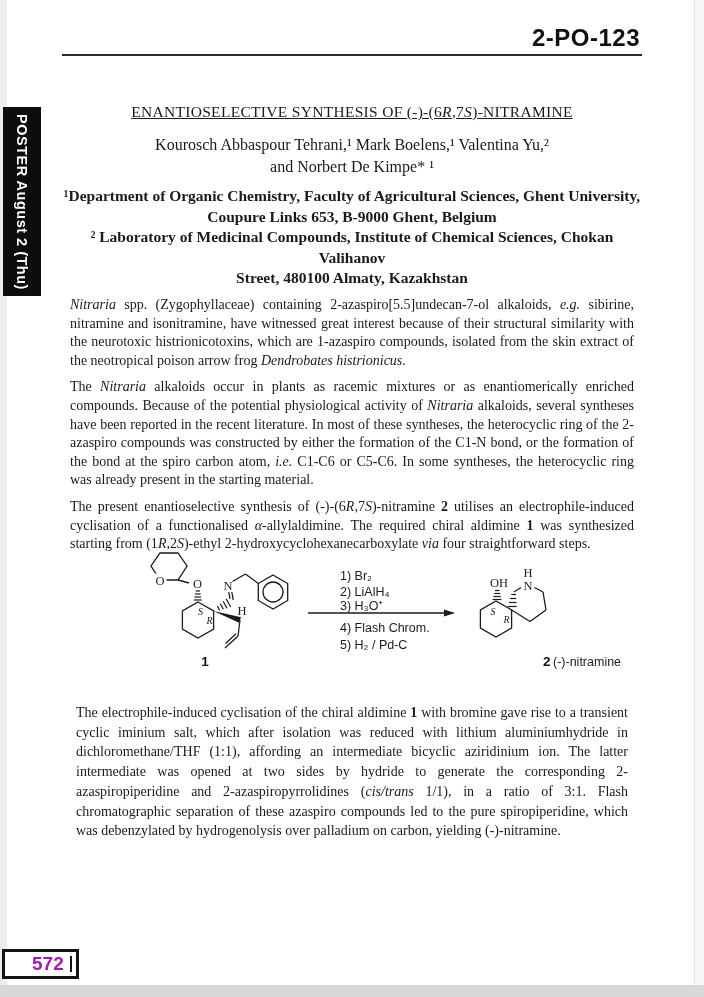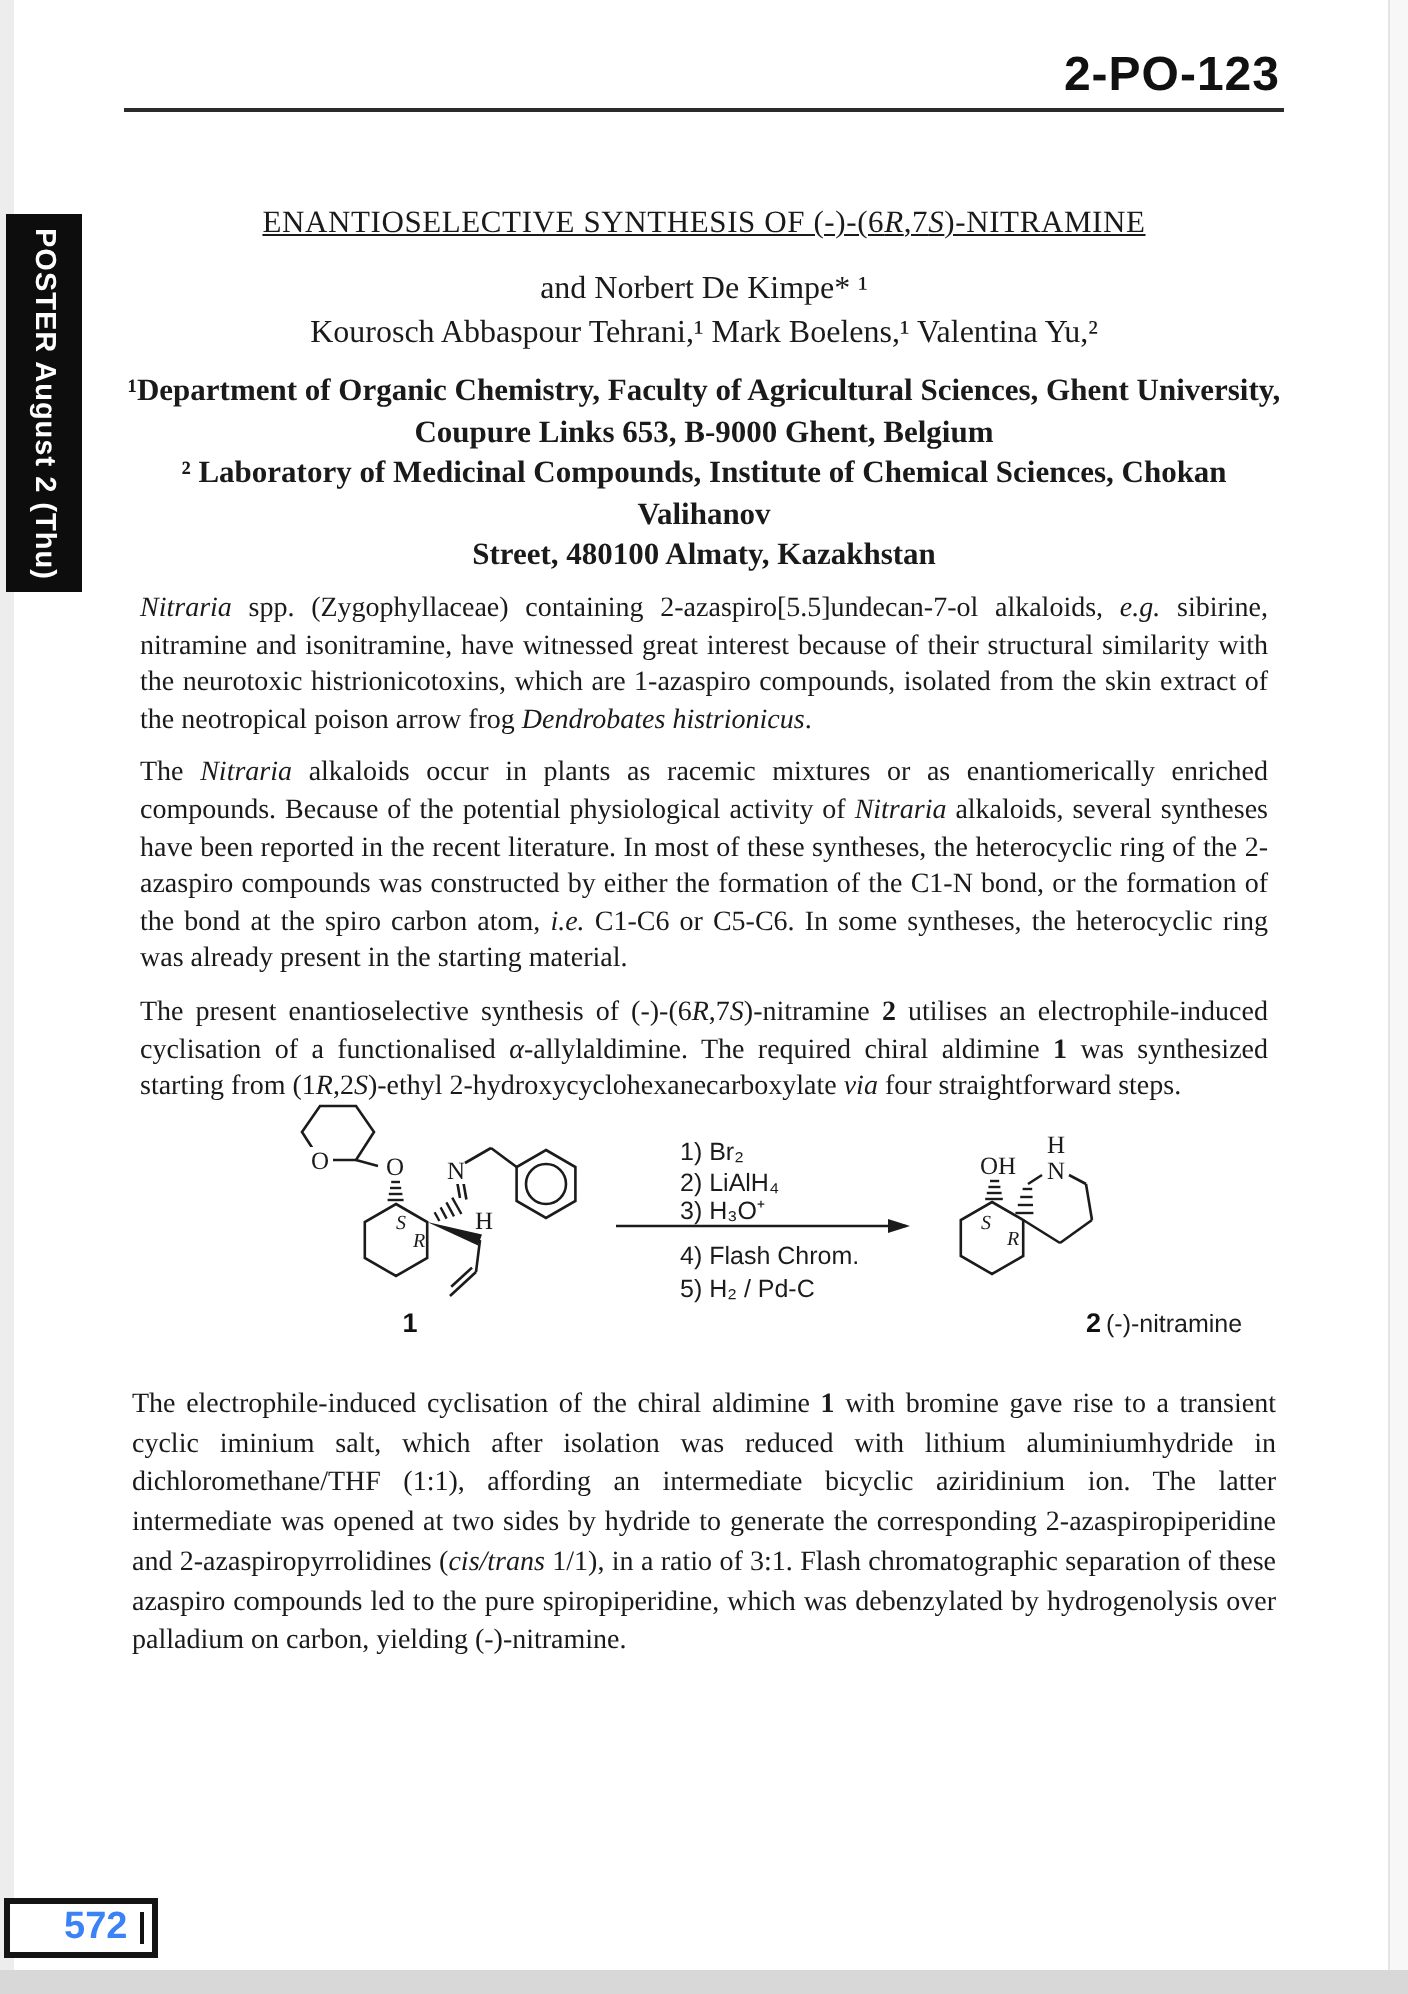--- a/index.html
+++ b/index.html
@@ -24,38 +24,38 @@
   .authors{position:absolute;left:62px;top:134px;width:580px;text-align:center;
         font-size:16px;line-height:22px;}
   .affiliations{position:absolute;left:62px;top:186px;width:580px;text-align:center;
         font-size:15.5px;line-height:20.5px;font-weight:bold;}
 
   .abstract{position:absolute;left:62px;top:288px;width:580px;font-size:14px;
         line-height:18.6px;text-align:justify;}
   .abstract p{margin:8px;}
   .abstract2{position:absolute;left:62px;top:689px;width:580px;font-size:14px;
         line-height:19.7px;text-align:justify;}
-  .abstract2 p{margin:4px;}
+  .abstract2 p{margin:14px;}
 
   .scheme{position:absolute;left:62px;top:548px;width:580px;height:142px;}
   .scheme svg{display:block;}
   .bond{stroke:#1b1b1b;stroke-width:1.3;fill:none;}
   .hash{stroke:#1b1b1b;stroke-width:1.2;}
   .atomlabel{font-family:"Liberation Serif",serif;font-size:12.5px;fill:#1b1b1b;}
   .atomsmall{font-family:"Liberation Serif",serif;font-size:10px;font-style:italic;fill:#1b1b1b;}
   .condlabel{font-family:"Liberation Sans",sans-serif;font-size:12.5px;fill:#1b1b1b;}
   .cmpdlabel{font-family:"Liberation Sans",sans-serif;font-size:13.5px;font-weight:bold;fill:#111;}
   .cmpdname{font-family:"Liberation Sans",sans-serif;font-size:12.5px;fill:#1b1b1b;}
   .labelbg{fill:#ffffff;}
 
   .page-number-box{position:absolute;left:2px;top:949px;width:77px;height:30px;
         border:3px solid #141414;box-sizing:border-box;background:#fff;
         display:flex;align-items:center;justify-content:flex-end;gap:6px;padding-right:4px;}
   .page-number-box .num{font-family:"Liberation Sans",sans-serif;font-weight:bold;
-        font-size:19px;color:#3b82f6;margin-left:27px;}
+        font-size:19px;color:#a21caf;margin-left:27px;}
   .page-number-box .sq{width:16px;height:16px;background:#111;}
 </style>
 </head>
 <body>
 
 <div class="page">
 
   <div class="edge-left"></div>
   <div class="edge-right-line"></div>
   <div class="edge-right"></div>
@@ -64,22 +64,22 @@
   <div class="poster-code">2-PO-123</div>
   <div class="header-rule"></div>
 
   <div class="session-tab">
     <span>POSTER August 2 (Thu)</span>
   </div>
 
   <div class="paper-title"><span>ENANTIOSELECTIVE SYNTHESIS OF (-)-(6</span><span style="font-style: italic;">R</span><span>,7</span><span style="font-style: italic;">S</span><span>)-NITRAMINE</span></div>
 
   <div class="authors">
+    <div>Kourosch Abbaspour Tehrani,¹ Mark Boelens,¹ Valentina Yu,²</div>
     <div>and Norbert De Kimpe* ¹</div>
-    <div>Kourosch Abbaspour Tehrani,¹ Mark Boelens,¹ Valentina Yu,²</div>
   </div>
 
   <div class="affiliations">
     <div>¹Department of Organic Chemistry, Faculty of Agricultural Sciences, Ghent University,</div>
     <div>Coupure Links 653, B-9000 Ghent, Belgium</div>
     <div>² Laboratory of Medicinal Compounds, Institute of Chemical Sciences, Chokan Valihanov</div>
     <div>Street, 480100 Almaty, Kazakhstan</div>
   </div>
 
   <div class="abstract">

